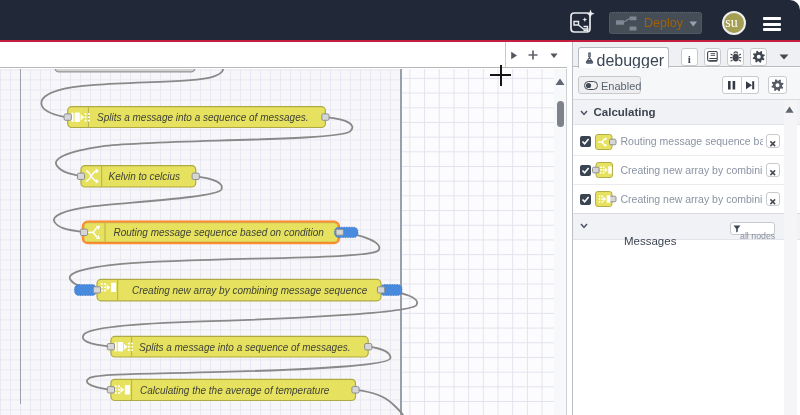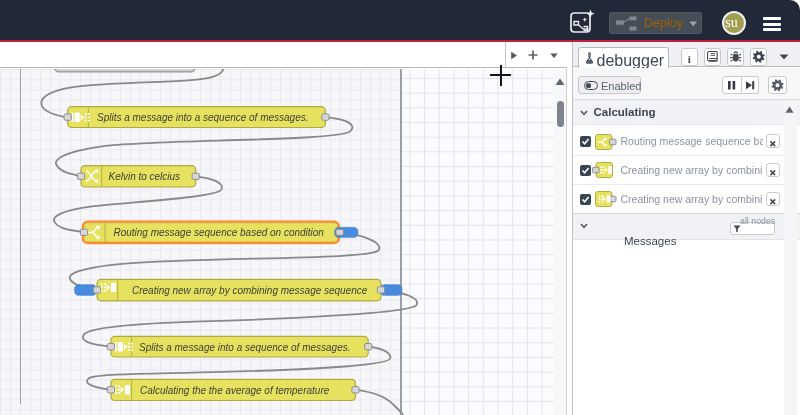--- a/index.html
+++ b/index.html
@@ -345,18 +345,18 @@
 
 <div class="abs" style="left:572.5px;top:212.8px;width:227.5px;height:27.7px;background:#f1f2f6;border-top:1px solid #d8dade;border-bottom:1px solid #e2e4e9;box-sizing:border-box;"></div>
 <svg class="abs" style="left:579.5px;top:223px;" width="8" height="6" viewBox="0 0 8 6">
     <path d="M1 1 L4 4.4 L7 1" fill="none" stroke="#4a5260" stroke-width="1.5"></path>
   </svg>
 <div class="abs" style="left:624px;top:219px;font-size:11.5px;font-weight:normal;color:#3d4552;margin-top:16px;">Messages</div>
 <div class="abs" style="left:729.5px;top:221.5px;width:45px;height:13px;background:#fff;border:1px solid #c8cacd;border-radius:3px;box-sizing:border-box;"></div>
 <svg class="abs" style="left:732.5px;top:224.5px;" width="8" height="8" viewBox="0 0 8 8">
     <path d="M0.5 0.5 h7 l-2.7 3.2 v2.8 l-1.6 1 v-3.8 z" fill="#3d4552"></path>
   </svg>
-<div class="abs" style="left:740px;top:216px;font-size:8.8px;color:#8a93a2;">all nodes</div>
+<div class="abs" style="left:740px;top:231px;font-size:8.8px;color:#8a93a2;">all nodes</div>
 
 <div class="abs" style="left:784px;top:100px;width:13px;height:315px;background:#f5f5f8;"></div>
 <svg class="abs" style="left:784.5px;top:105.5px;" width="9" height="7.5" viewBox="0 0 9 7.5">
     <path d="M4.5 0.5 L8.6 6.8 H0.4 z" fill="#5f6672"></path>
   </svg>
 
 </body></html>

